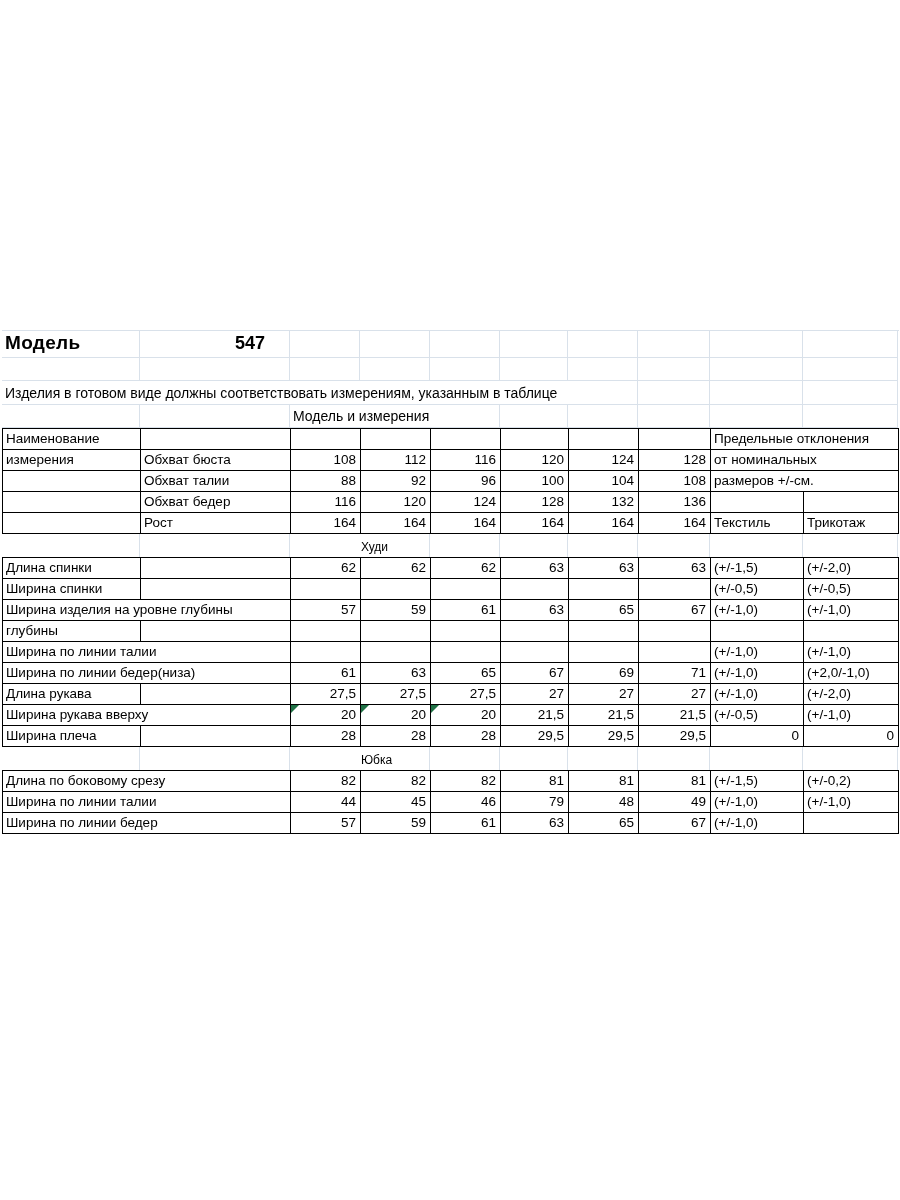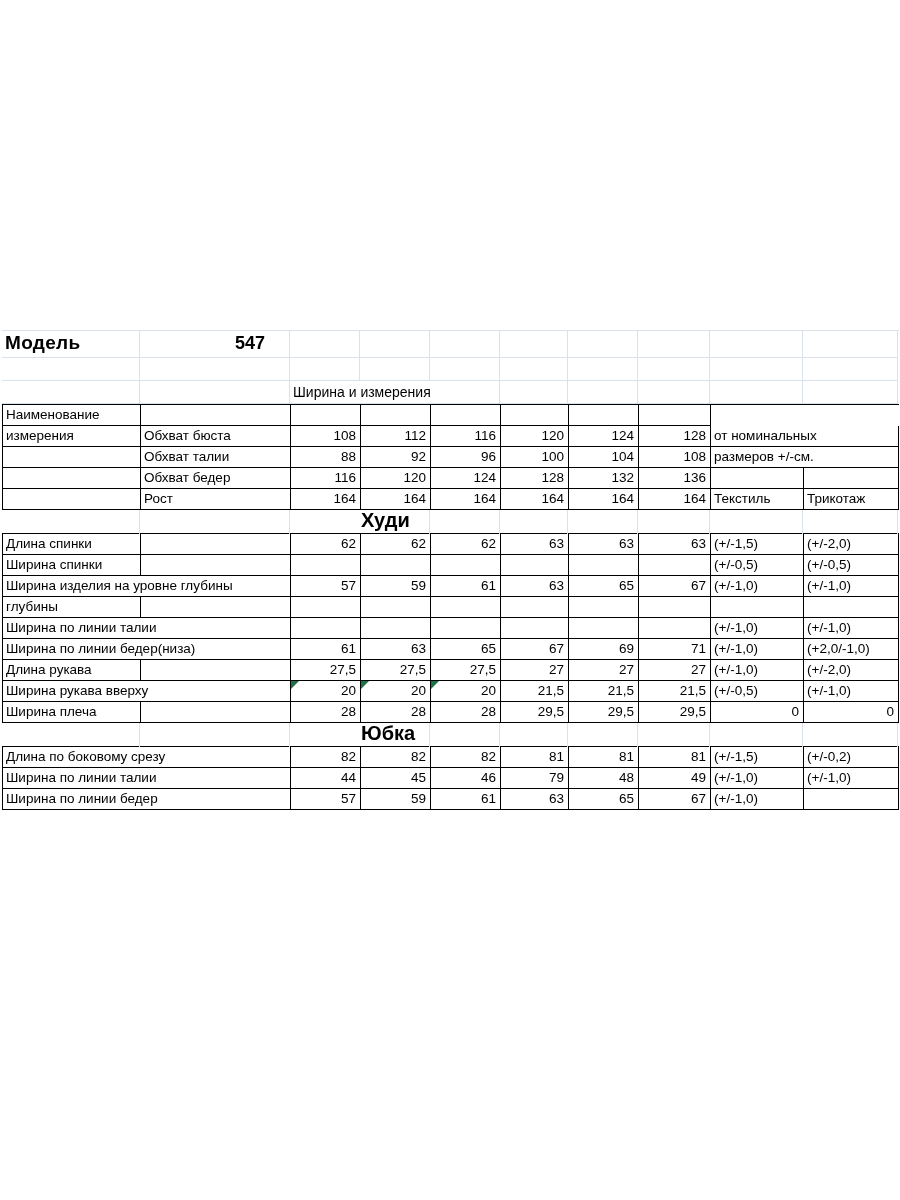--- a/index.html
+++ b/index.html
@@ -22,21 +22,21 @@
   .top .c{border-right:1px solid var(--g);border-bottom:1px solid var(--g);text-align:right;}
   .gap .c{border-right:1px solid var(--g);}
   
   .tbl{border-top:1px solid var(--b);}
   .tbl .tr{border-left:1px solid var(--b);height:21px;}
   .tbl .c{border-right:1px solid var(--b);border-bottom:1px solid var(--b);}
   .h27{height:27px}.h23{height:23px}.h24{height:24px}
   .model{font-size:19px;font-weight:bold;letter-spacing:.3px;padding-bottom:4px;}
   .mnum{font-size:18px;font-weight:bold;justify-content:flex-end;padding-right:24px;padding-bottom:4px;}
   .note,.cap{font-size:14px;}
-  .sec{font-weight:bold;font-size:20px;padding-left:71px;}
+  .sec{font-weight:normal;font-size:12px;padding-left:71px;}
   .f{position:relative;}
   .f::before{content:"";position:absolute;left:0;top:0;width:0;height:0;
     border:4px solid #1f7145;border-right-color:transparent;border-bottom-color:transparent;}
 </style>
 </head>
 <body>
 
 <div class="sheet">
 
   <div class="top">
@@ -57,42 +57,49 @@
         <div class="c"></div>
         <div class="c"></div>
         <div class="c"></div>
         <div class="c"></div>
         <div class="c"></div>
         <div class="c"></div>
         <div class="c"></div>
         <div class="c"></div>
         <div class="c"></div>
     </div>
+    <div class="tr h24">
+      <div class="c s7 note">Изделия в готовом виде должны соответствовать измерениям, указанным в таблице</div>
+      <div class="c"></div>
+        <div class="c"></div>
+        <div class="c"></div>
+    </div>
     <div class="tr h23">
       <div class="c"></div>
         <div class="c"></div>
-      <div class="c s3 cap">Ширина и измерения</div>
+      <div class="c s3 cap">Модель и измерения</div>
       <div class="c"></div>
         <div class="c"></div>
         <div class="c"></div>
         <div class="c"></div>
         <div class="c"></div>
     </div>
   </div>
 
   <div class="tbl">
     <div class="tr">
       <div class="c">Наименование</div>
       <div class="c"></div>
       <div class="c"></div>
         <div class="c"></div>
         <div class="c"></div>
         <div class="c"></div>
         <div class="c"></div>
         <div class="c"></div>
+      <div class="c s2">Предельные отклонения</div>
     </div>
     <div class="tr">
       <div class="c">измерения</div>
       <div class="c">Обхват бюста</div>
       <div class="c n">108</div>
       <div class="c n">112</div>
       <div class="c n">116</div>
       <div class="c n">120</div>
       <div class="c n">124</div>
       <div class="c n">128</div>

